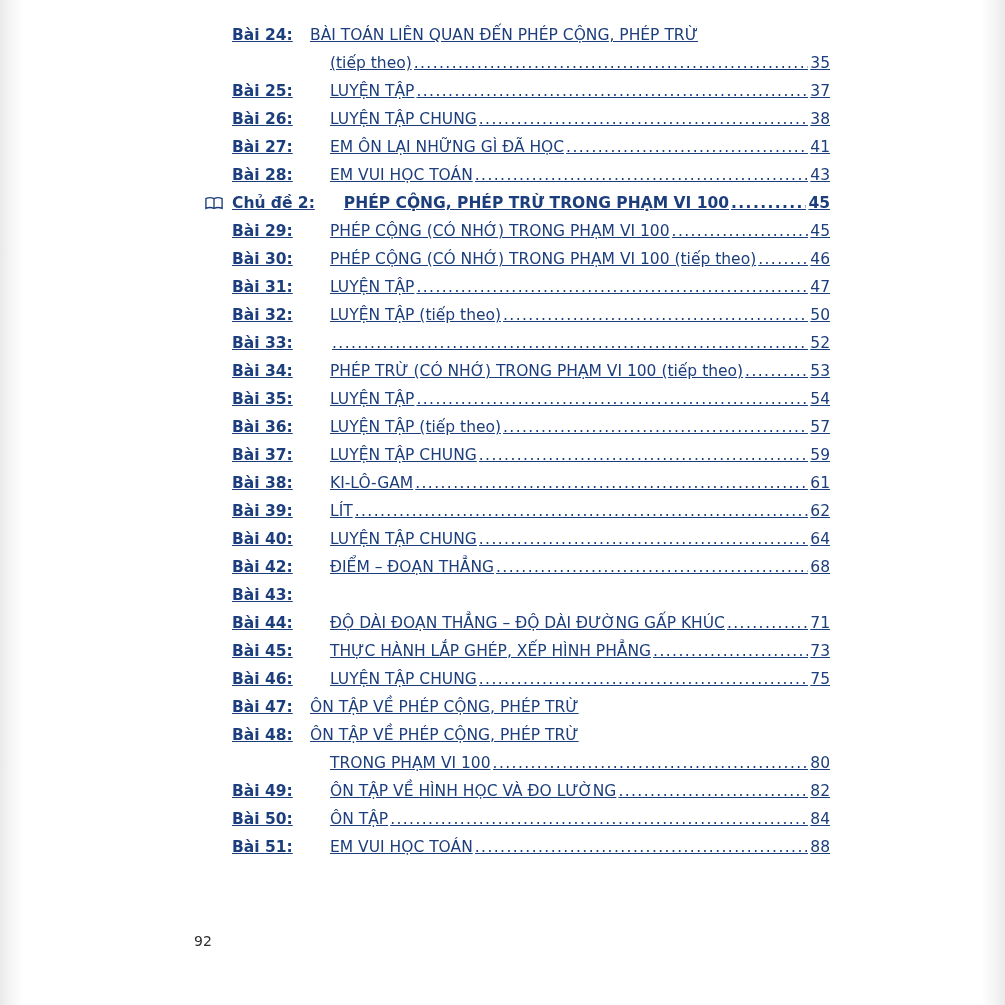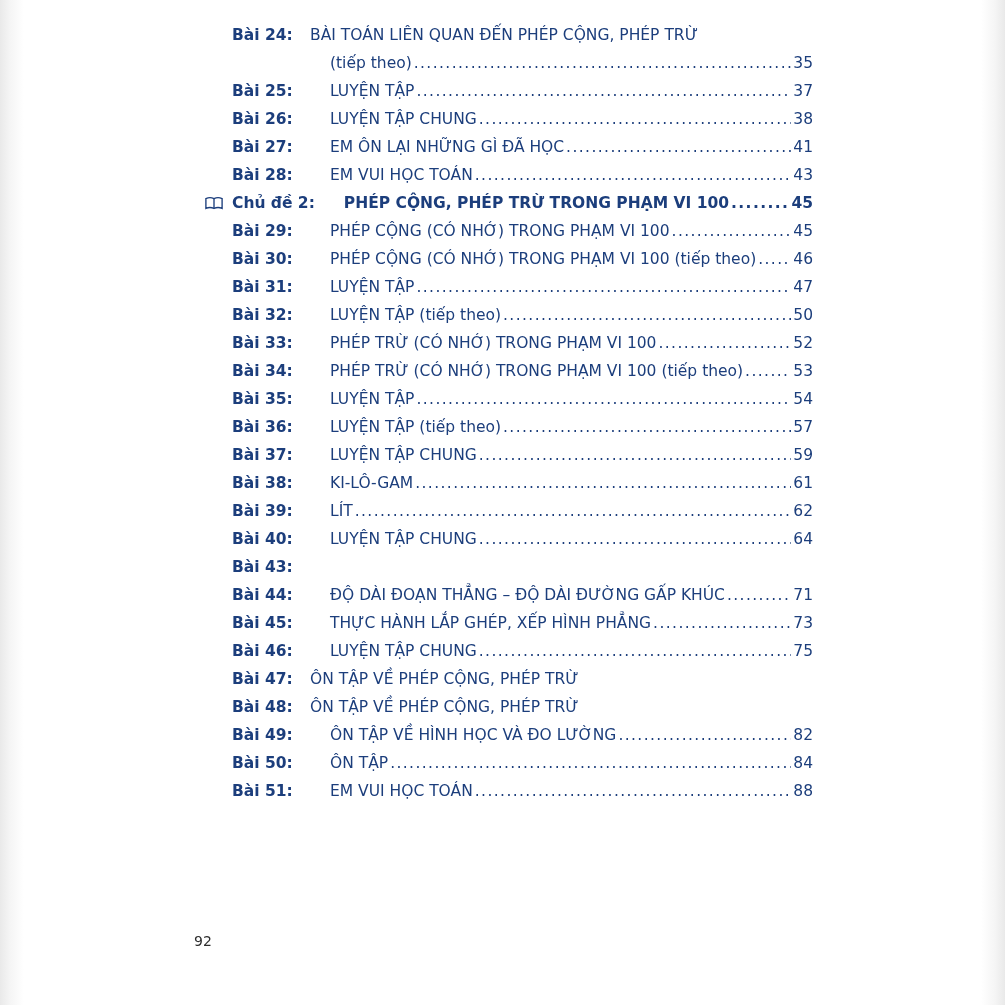--- a/index.html
+++ b/index.html
@@ -11,21 +11,22 @@
     background: linear-gradient(90deg,
       #e9e9e9 0px, #f5f5f5 10px, #ffffff 24px,
       #ffffff 981px, #f5f5f5 995px, #e9e9e9 1005px);
     font-family: "DejaVu Sans", "Liberation Sans", sans-serif;
     color: #1c3e7c;
   }
   .toc {
     position: absolute;
     top: 21px;
     left: 232px;
-    right: 192px;
+    right: 175px;
+    text-decoration: underline;
   }
   .row {
     display: flex;
     align-items: flex-start;
     font-size: 15.5px;
     line-height: 28px;
   }
   .label {
     font-weight: 700;
     flex: 0 0 78px;
@@ -171,21 +172,20 @@
           <span class="title">LUYỆN TẬP (tiếp theo)</span>
           <span class="leader"></span>
           <span class="pageno">50</span>
         </div>
       </div>
     </div>
     <div class="row lesson">
       <span class="label">Bài 33:</span>
       <div class="body">
         <div class="lineflex">
-          <span class="title">PHÉP TRỪ (CÓ NHỚ) TRONG PHẠM VI 100</span>
           <span class="leader"></span>
           <span class="pageno">52</span>
         </div>
       </div>
     </div>
     <div class="row lesson">
       <span class="label">Bài 34:</span>
       <div class="body">
         <div class="lineflex">
           <span class="title">PHÉP TRỪ (CÓ NHỚ) TRONG PHẠM VI 100 (tiếp theo)</span>
@@ -248,20 +248,30 @@
       <span class="label">Bài 40:</span>
       <div class="body">
         <div class="lineflex">
           <span class="title">LUYỆN TẬP CHUNG</span>
           <span class="leader"></span>
           <span class="pageno">64</span>
         </div>
       </div>
     </div>
     <div class="row lesson">
+      <span class="label">Bài 42:</span>
+      <div class="body">
+        <div class="lineflex">
+          <span class="title">ĐIỂM – ĐOẠN THẲNG</span>
+          <span class="leader"></span>
+          <span class="pageno">68</span>
+        </div>
+      </div>
+    </div>
+    <div class="row lesson">
       <span class="label">Bài 43:</span>
     </div>
     <div class="row lesson">
       <span class="label">Bài 44:</span>
       <div class="body">
         <div class="lineflex">
           <span class="title">ĐỘ DÀI ĐOẠN THẲNG – ĐỘ DÀI ĐƯỜNG GẤP KHÚC</span>
           <span class="leader"></span>
           <span class="pageno">71</span>
         </div>
@@ -290,20 +300,25 @@
     <div class="row lesson">
       <span class="label">Bài 47:</span>
       <div class="body">
         <div class="title">ÔN TẬP VỀ PHÉP CỘNG, PHÉP TRỪ</div>
       </div>
     </div>
     <div class="row lesson">
       <span class="label">Bài 48:</span>
       <div class="body">
         <div class="title">ÔN TẬP VỀ PHÉP CỘNG, PHÉP TRỪ</div>
+        <div class="lineflex">
+          <span class="title">TRONG PHẠM VI 100</span>
+          <span class="leader"></span>
+          <span class="pageno">80</span>
+        </div>
       </div>
     </div>
     <div class="row lesson">
       <span class="label">Bài 49:</span>
       <div class="body">
         <div class="lineflex">
           <span class="title">ÔN TẬP VỀ HÌNH HỌC VÀ ĐO LƯỜNG</span>
           <span class="leader"></span>
           <span class="pageno">82</span>
         </div>

